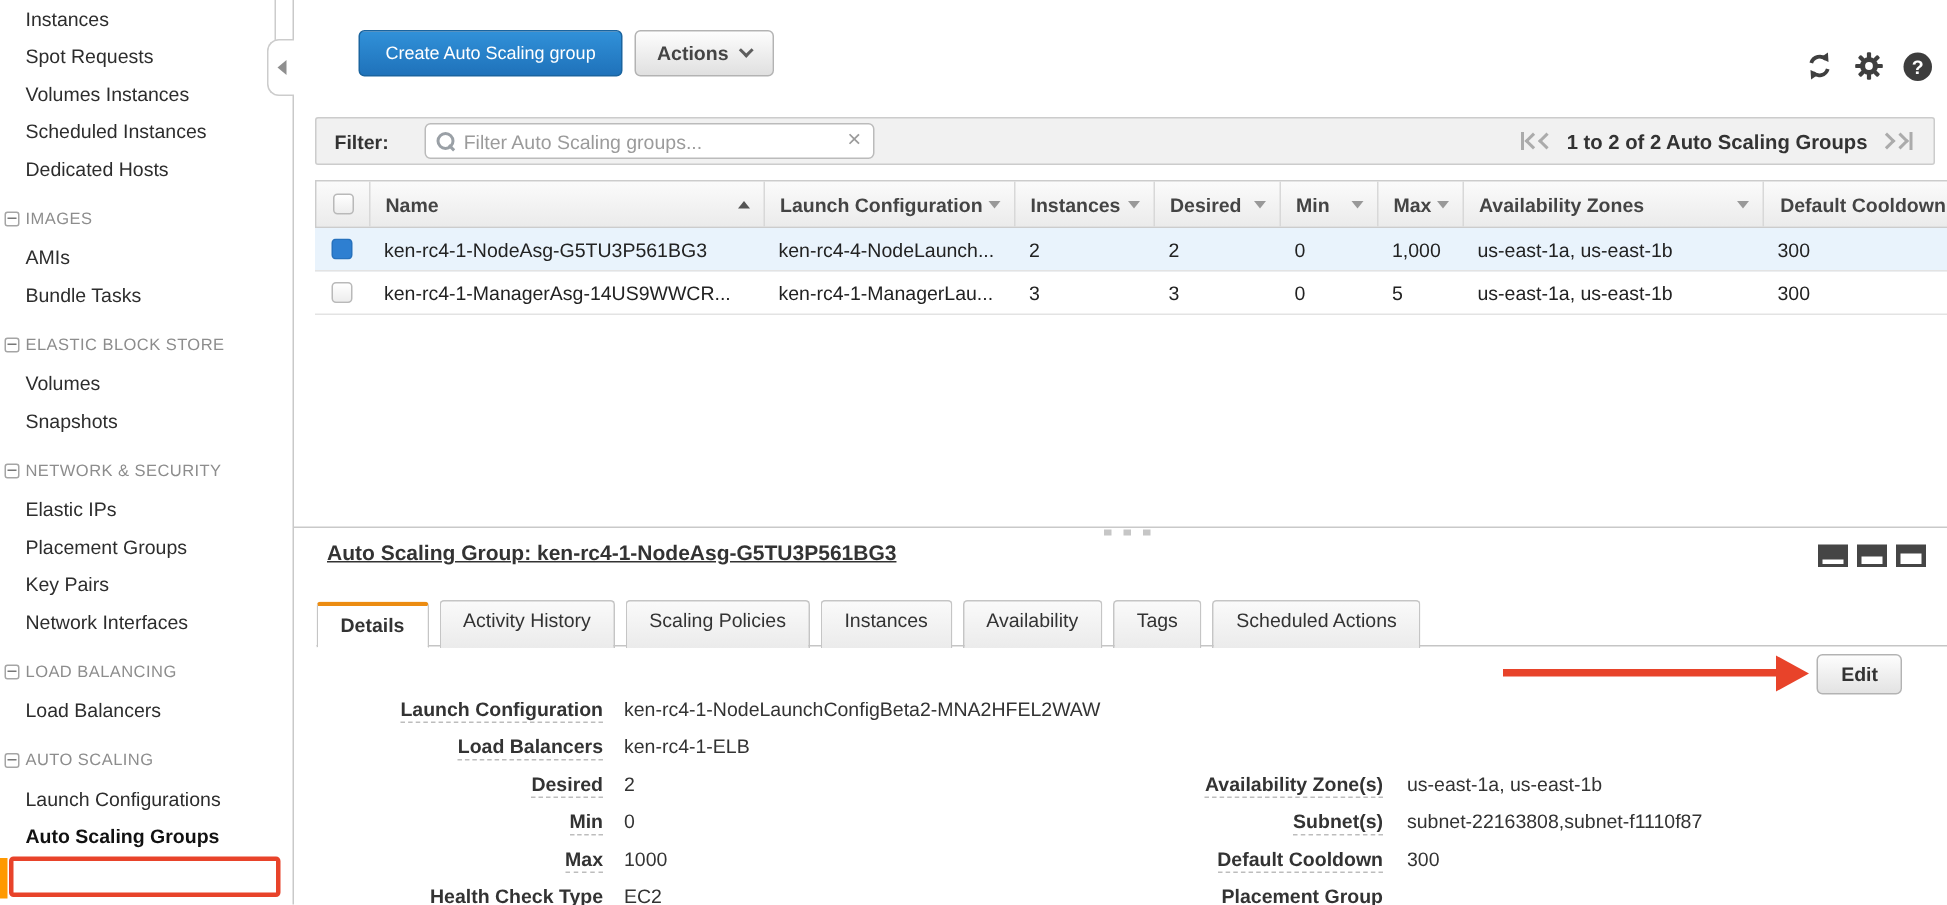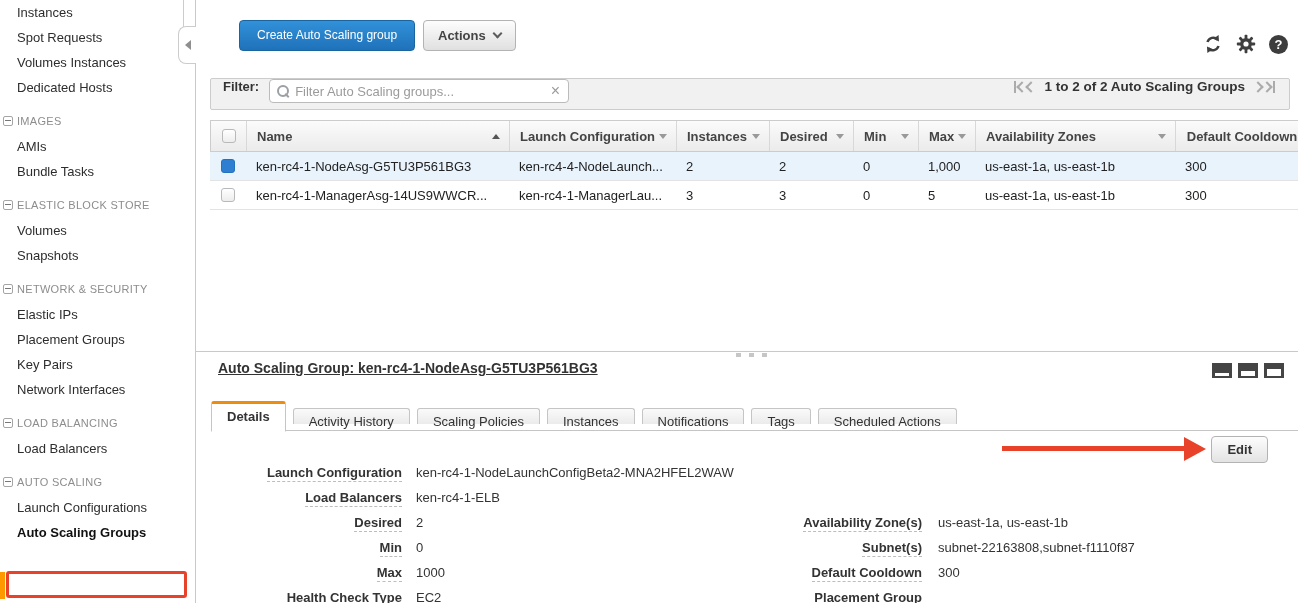--- a/index.html
+++ b/index.html
@@ -44,23 +44,23 @@
     border-bottom:2px solid #5d5d5d; transform:rotate(45deg); margin-left:8px; margin-top:-4px; }
 
   .top-icons { position:absolute; top:34px; right:10px; display:flex; gap:13px; align-items:center; }
   .icon-btn { cursor:pointer; display:block; }
   .icon-help { width:19px; height:19px; border-radius:50%; background:#3d3d3d; color:#fff;
     font-weight:bold; font-size:13px; text-align:center; line-height:19px; cursor:pointer; }
 
   
   .filterbar { position:absolute; left:14px; right:8px; top:78px; height:32px;
     background:#f1f1f1; border:1px solid #ccc; border-radius:2px;
-    display:flex; align-items:flex-start; }
+    display:flex; align-items:center; }
   .filter-label { font-weight:bold; margin-left:12px; color:#333; }
-  .search-box { margin-left:10px; width:300px; height:24px; background:#fff;
+  .search-box { margin-left:24px; width:300px; height:24px; background:#fff;
     border:1px solid #bbb; border-radius:4px; display:flex; align-items:center; }
   .mag { width:13px; height:14px; position:relative; margin-left:7px; flex:none; }
   .mag::before { content:""; position:absolute; left:0; top:1px; width:8px; height:8px;
     border:2px solid #9aa0a6; border-radius:50%; }
   .mag::after { content:""; position:absolute; left:9px; top:9px; width:2px; height:5px;
     background:#9aa0a6; transform:rotate(-45deg); }
   .search-input { border:none; outline:none; flex:1; font-size:13px; color:#555;
     background:transparent; padding:0 5px; font-family:inherit; }
   .search-input::placeholder { color:#9b9b9b; }
   .clear-x { font-size:16px; color:#9b9b9b; margin:0 8px; cursor:pointer; line-height:1; }
@@ -111,21 +111,21 @@
   .panel-title { position:absolute; left:22px; top:360px; font-size:14px; font-weight:bold; color:#333;text-decoration:underline; }
   .pane-icons { position:absolute; right:14px; top:363px; display:flex; gap:6px; }
   .pane { width:20px; height:15px; background:#454545; position:relative; cursor:pointer; }
   .pane::after { content:""; position:absolute; left:3px; right:3px; bottom:2px; background:#fff; }
   .pane.p1::after { height:3px; }
   .pane.p2::after { height:5px; }
   .pane.p3::after { height:7px; }
 
   .tabs { position:absolute; left:15px; right:0; top:402px; height:29px;
     border-bottom:1px solid #c5c5c5; display:flex; align-items:center; }
-  .tab { height:16px; line-height:26px; padding:0 15px; margin-right:7px;
+  .tab { height:32px; line-height:26px; padding:0 15px; margin-right:7px;
     background:linear-gradient(#fafafa,#ebebeb); border:1px solid #c5c5c5; border-bottom:none;
     border-radius:3px 3px 0 0; font-size:13px; color:#333; cursor:pointer; white-space:nowrap; }
   .tab.active { height:31px; line-height:25px; background:#fff; border-top:3px solid #ec8c11;
     font-weight:bold; margin-bottom:-1px; border-bottom:1px solid #fff; }
 
   .btn-edit { position:absolute; right:30px; top:436px; height:27px; padding:0 15px;
     background:linear-gradient(#fdfdfd,#e3e3e3); border:1px solid #b3b3b3; border-radius:4px;
     font-weight:bold; font-size:13px; color:#333; line-height:25px; cursor:pointer; }
 
   .anno-arrow-line { position:absolute; left:806px; top:446px; width:182px; height:5px;
@@ -143,20 +143,21 @@
   .fvalue { margin-left:14px; color:#333; white-space:nowrap; }
   .fields-right .fvalue { margin-left:16px; }
 </style>
 </head>
 <body>
 
 <div class="sidebar">
   <div class="side-item">Instances</div>
   <div class="side-item">Spot Requests</div>
   <div class="side-item">Volumes Instances</div>
+  <div class="side-item">Scheduled Instances</div>
   <div class="side-item">Dedicated Hosts</div>
 
   <div class="side-header">
     <span class="minus-box"></span>
     <span>IMAGES</span>
   </div>
   <div class="side-item">AMIs</div>
   <div class="side-item">Bundle Tasks</div>
 
   <div class="side-header">
@@ -334,21 +335,21 @@
     <span class="pane p1"></span>
     <span class="pane p2"></span>
     <span class="pane p3"></span>
   </div>
 
   <div class="tabs">
     <div class="tab active">Details</div>
     <div class="tab">Activity History</div>
     <div class="tab">Scaling Policies</div>
     <div class="tab">Instances</div>
-    <div class="tab">Notifications</div>
+    <div class="tab">Availability</div>
     <div class="tab">Tags</div>
     <div class="tab">Scheduled Actions</div>
   </div>
 
   <button class="btn-edit">Edit</button>
 
   <div class="anno-arrow-line"></div>
   <div class="anno-arrow-head"></div>
 
   <div class="fields-left">

